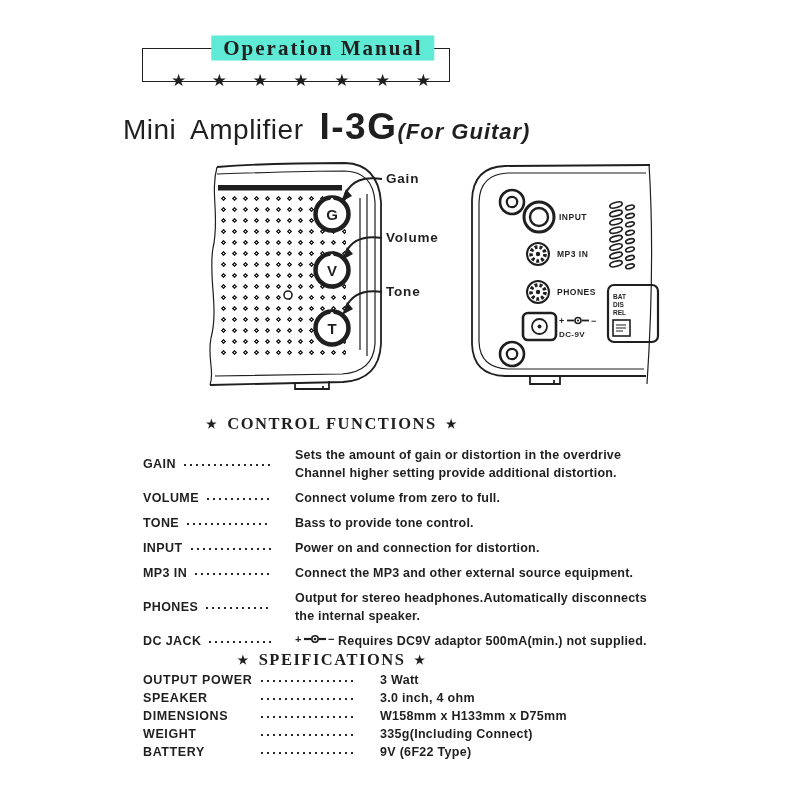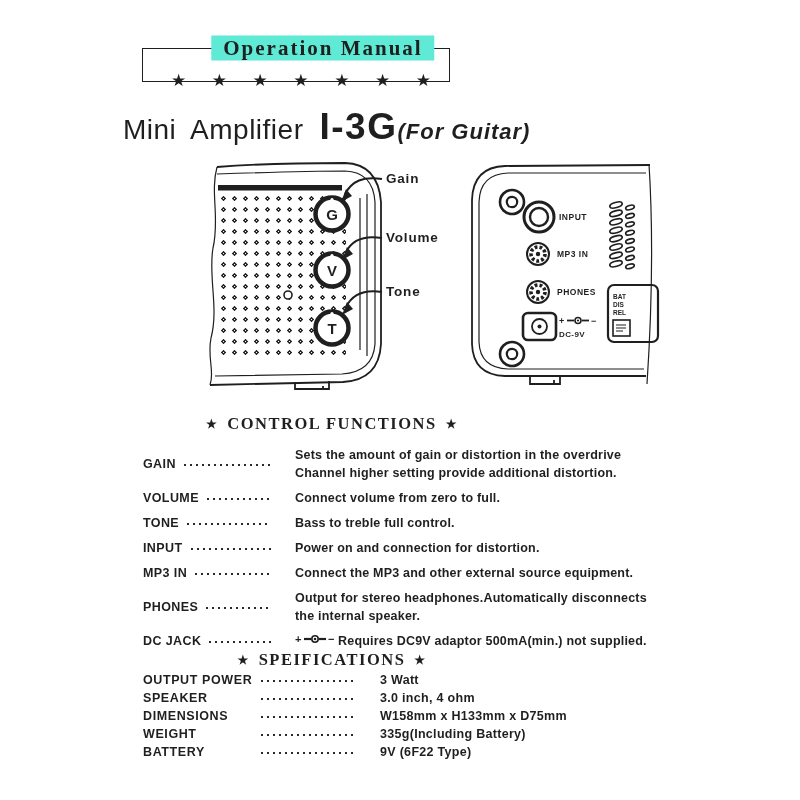--- a/index.html
+++ b/index.html
@@ -229,21 +229,21 @@
           <span class="tlabel">VOLUME</span>
           <span class="leader"></span>
         </div>
       <div class="desc">Connect volume from zero to full.</div>
     </div>
     <div class="crow">
       <div class="term">
           <span class="tlabel">TONE</span>
           <span class="leader"></span>
         </div>
-      <div class="desc">Bass to treble full control.</div>
+      <div class="desc">Bass to provide tone control.</div>
     </div>
     <div class="crow">
       <div class="term">
           <span class="tlabel">INPUT</span>
           <span class="leader"></span>
         </div>
       <div class="desc">Power on and connection for distortion.</div>
     </div>
     <div class="crow">
       <div class="term">
@@ -296,21 +296,21 @@
         <span class="svalue">3.0 inch, 4 ohm</span>
     </div>
     <div class="srow">
       <span class="slabel">DIMENSIONS</span>
         <span class="sleader"></span>
         <span class="svalue">W158mm x H133mm x D75mm</span>
     </div>
     <div class="srow">
       <span class="slabel">WEIGHT</span>
         <span class="sleader"></span>
-        <span class="svalue">335g(Including Battery)</span>
+        <span class="svalue">335g(Including Connect)</span>
     </div>
     <div class="srow">
       <span class="slabel">BATTERY</span>
         <span class="sleader"></span>
         <span class="svalue">9V (6F22 Type)</span>
     </div>
   </div>
 
 </div>
 

